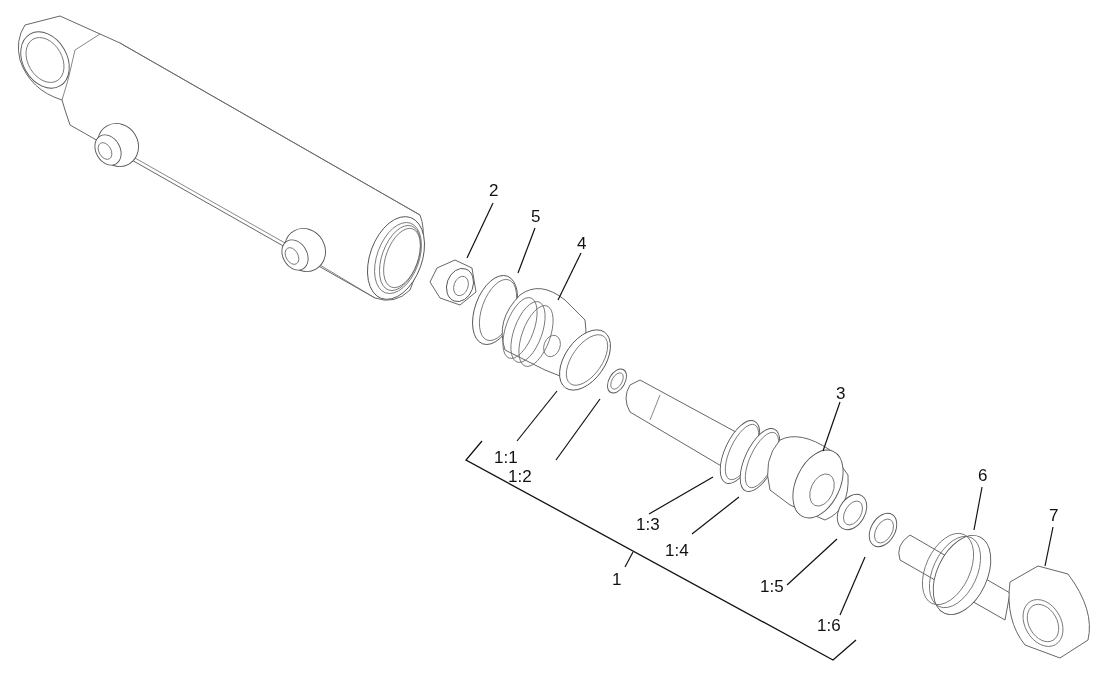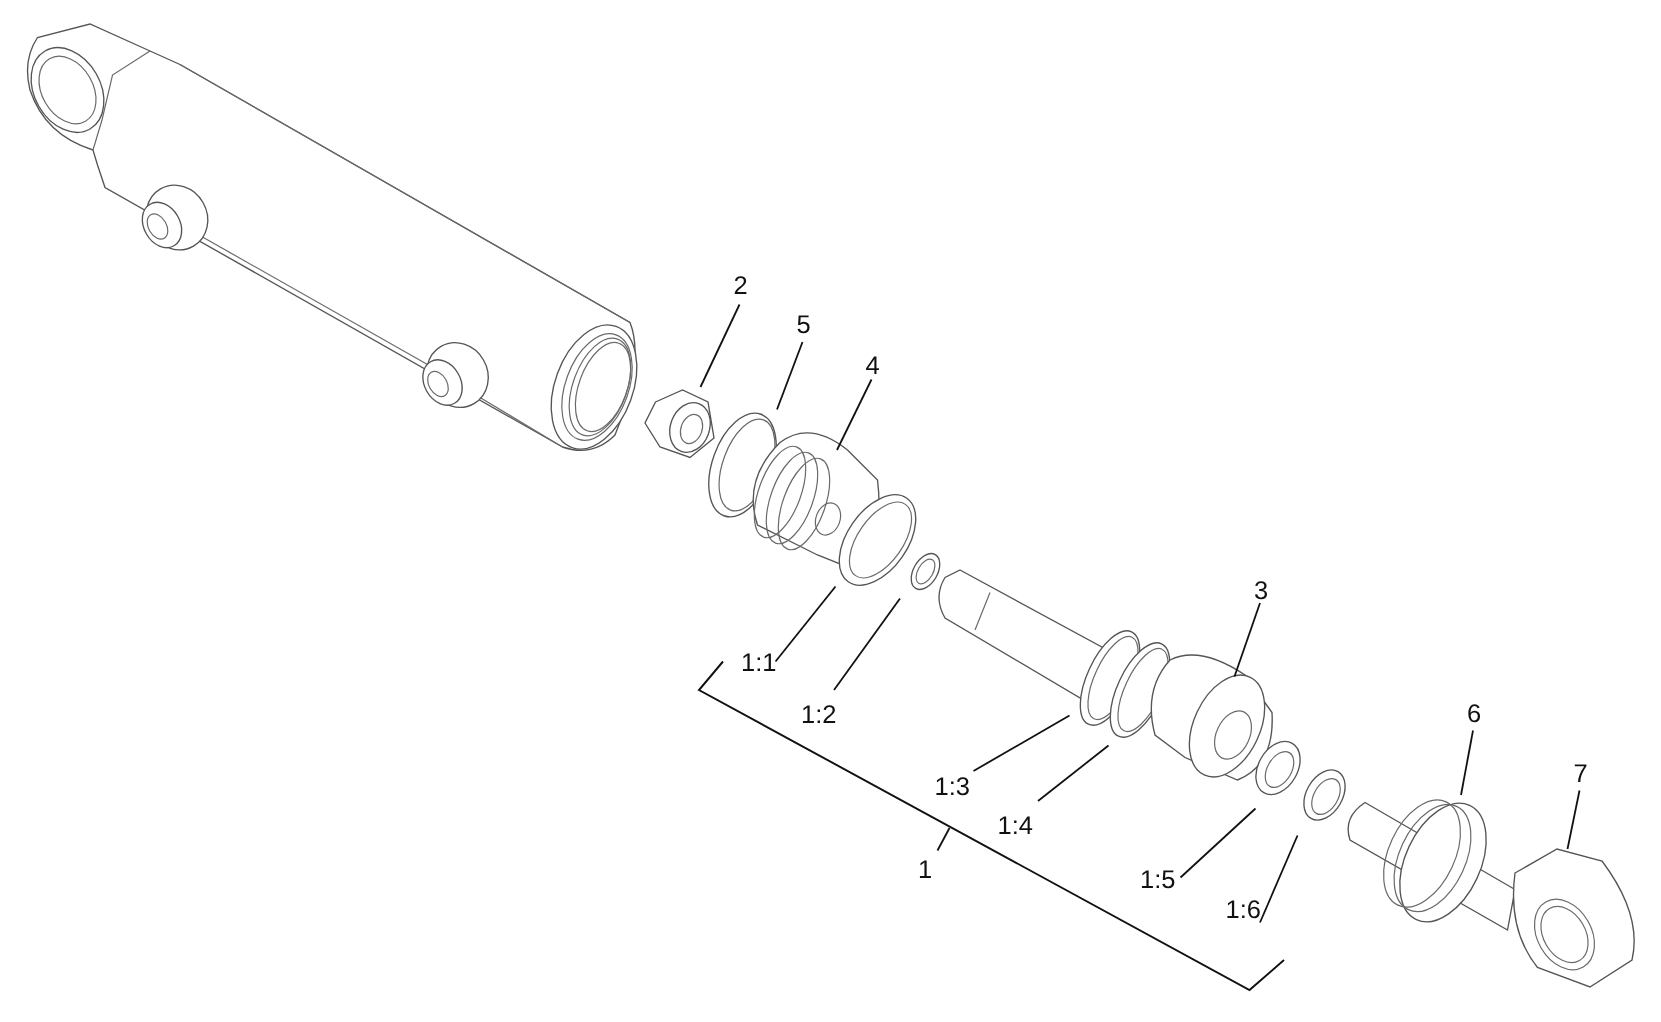--- a/index.html
+++ b/index.html
@@ -129,22 +129,22 @@
 
   <g>
     <polyline class="bracket" points="482,441 466,460 833,660 856,640"></polyline>
     <line class="leader" x1="625" y1="567" x2="633" y2="552"></line>
   </g>
 </svg>
 
 <span class="callout" style="left:489px;top:182px;">2</span>
 <span class="callout" style="left:531px;top:208px;">5</span>
 <span class="callout" style="left:577px;top:235px;">4</span>
-<span class="callout" style="left:494px;top:433px;">1:1</span>
-<span class="callout" style="left:534px;top:468px;">1:2</span>
+<span class="callout" style="left:494px;top:449px;">1:1</span>
+<span class="callout" style="left:508px;top:468px;">1:2</span>
 <span class="callout" style="left:836px;top:385px;">3</span>
-<span class="callout" style="left:623px;top:516px;text-align:right;">1:3</span>
+<span class="callout" style="left:636px;top:516px;text-align:right;">1:3</span>
 <span class="callout" style="left:665px;top:542px;text-align:right;">1:4</span>
 <span class="callout" style="left:612px;top:571px;">1</span>
 <span class="callout" style="left:760px;top:578px;">1:5</span>
 <span class="callout" style="left:978px;top:467px;">6</span>
 <span class="callout" style="left:1049px;top:507px;">7</span>
-<span class="callout" style="left:817px;top:598px;">1:6</span>
+<span class="callout" style="left:817px;top:617px;">1:6</span>
 
 </body></html>

